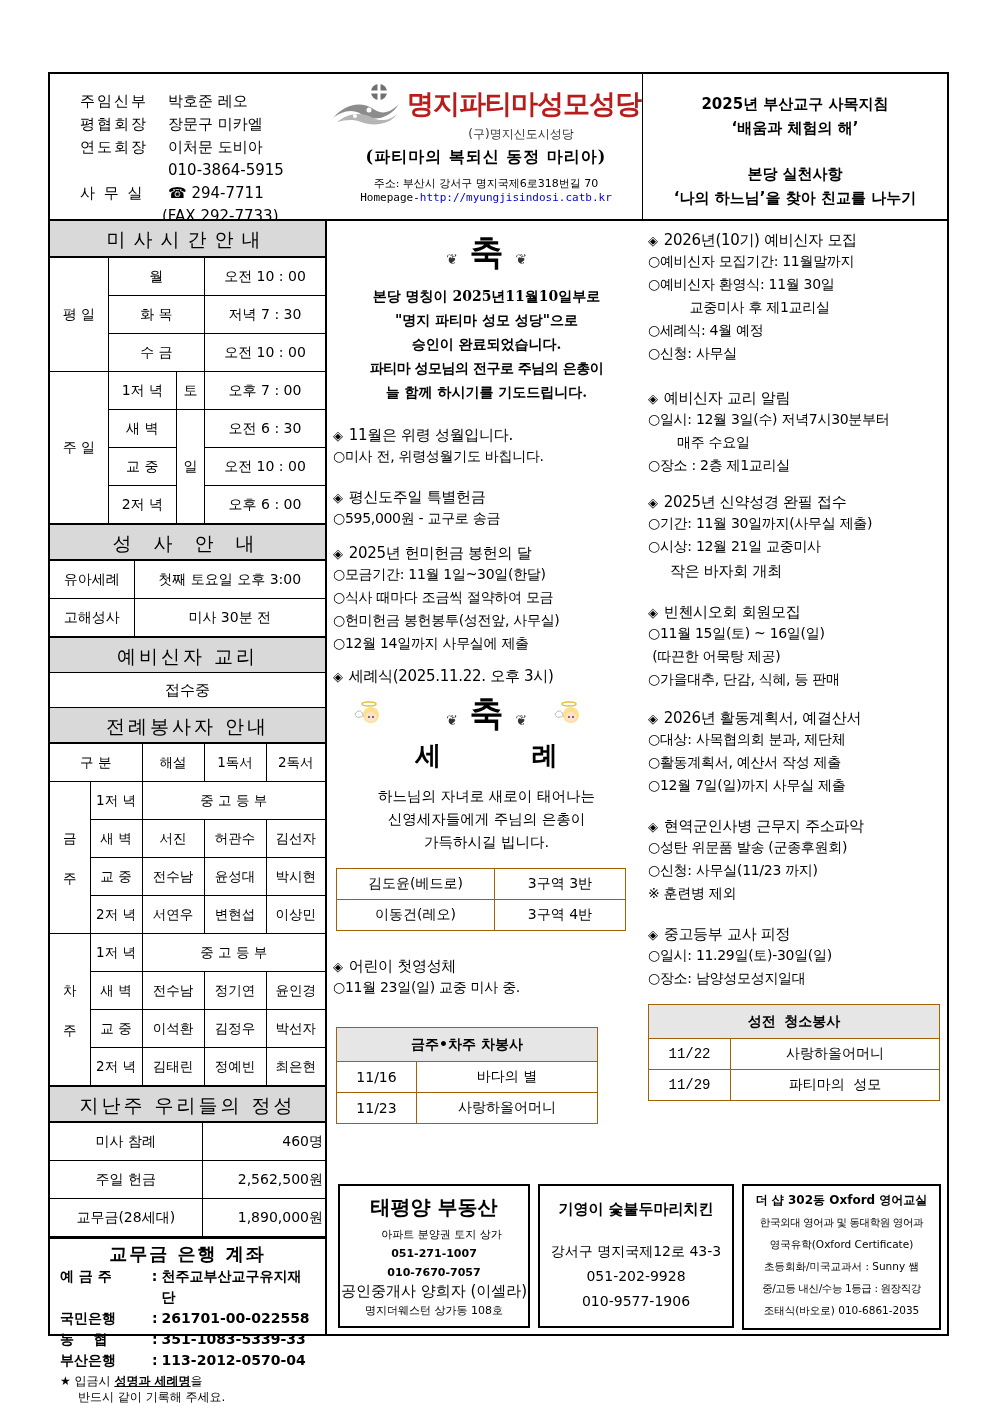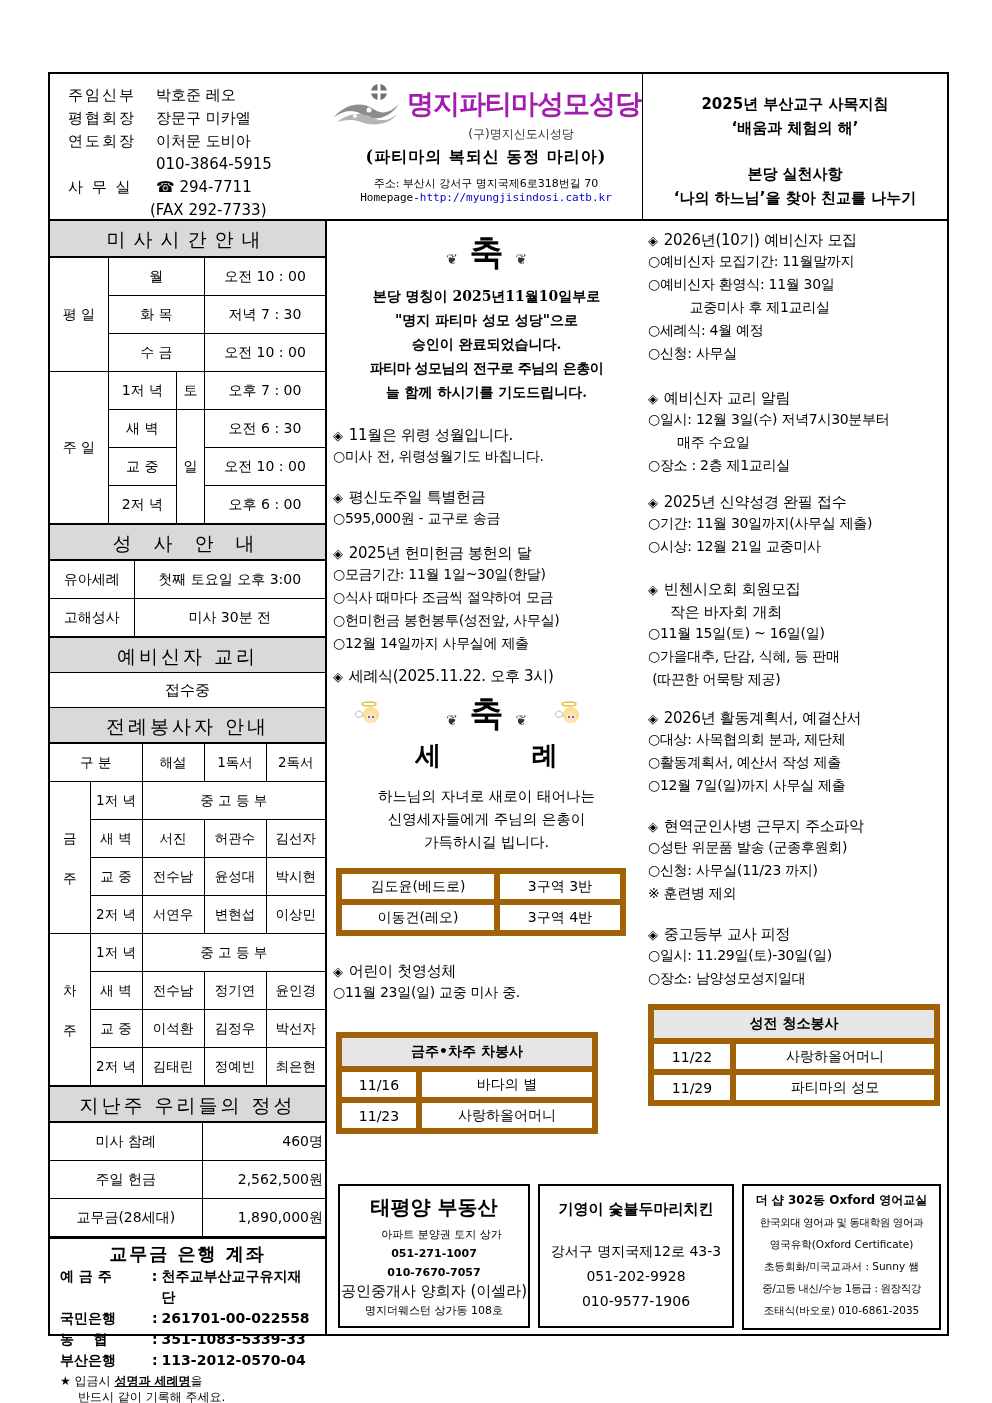--- a/index.html
+++ b/index.html
@@ -1,25 +1,25 @@
 <!DOCTYPE html>
 <html><head>
 <meta charset="utf-8">
 <style>
   * { box-sizing: border-box; margin: 0; padding: 0; }
   body { width: 992px; height: 1403px; background: #fff; font-family: "DejaVu Sans", sans-serif; color: #000; position: relative; overflow: hidden; }
   .page { position: absolute; left: 48px; top: 72px; width: 901px; height: 1264px; border: 2px solid #000; }
   .abs { position: absolute; }
-  .hdr-left { left: 4px; top: 0; width: 280px; height: 121px; padding: 10px 0 0 14px; font-size: 15px; line-height: 23px; }
+  .hdr-left { left: 16px; top: 0; width: 280px; height: 121px; padding: 16px 0 0 14px; font-size: 15px; line-height: 23px; }
   .hdr-left .row { display: flex; white-space: nowrap; }
   .hdr-left .lbl { width: 88px; letter-spacing: 2px; }
   .hdr-center { left: 280px; top: 0; width: 312px; height: 145px; text-align: center; }
   .hdr-right { left: 592px; top: 0; width: 305px; height: 145px; border-left: 1px solid #000; text-align: center; font-weight: bold; font-size: 15px; line-height: 24px; padding-top: 18px; }
   .hdr-line { left: 0; top: 145px; width: 897px; height: 2px; background: #000; }
-  .logo-title { font-size: 27px; font-weight: bold; color: #a21caf; letter-spacing: -1px; }
+  .logo-title { font-size: 27px; font-weight: bold; color: #b91c1c; letter-spacing: -1px; }
   .sub-name { font-size: 12px; color: #333; }
   .patron { font-family: "DejaVu Serif", serif; font-size: 16px; font-weight: bold; margin-top: 4px; letter-spacing: 1px; }
   .addr { font-size: 11px; margin-top: 8px; }
   .url { font-size: 11px; font-family: "DejaVu Sans Mono", monospace; }
   .url a { color: #0000cc; text-decoration: none; }
 
   
   .col-left { left: 0; top: 147px; width: 277px; height: 1113px; border-right: 2px solid #000; }
   table.grid { border-collapse: collapse; width: 100%; font-size: 14px; }
   table.grid td { border: 1px solid #000; text-align: center; height: 38px; padding: 0 2px; }
@@ -34,21 +34,21 @@
   .col-mid { left: 279px; top: 147px; width: 315px; height: 950px; }
   .col-right { left: 598px; top: 147px; width: 300px; height: 950px; }
   .notice-head { font-size: 15px; font-weight: normal; margin-top: 14px; letter-spacing: -0.3px; }
   .notice-head .dia { font-size: 13px; margin-right: 6px; }
   .notice-item { font-size: 14px; line-height: 23px; letter-spacing: -0.3px; }
   .announce { text-align: center; font-family: "DejaVu Serif", serif; font-weight: bold; font-size: 14px; line-height: 24px; margin-top: 4px; }
   .chuk { text-align: center; font-size: 34px; font-weight: bold; line-height: 42px; position: relative; }
   .wreath { font-size: 14px; color: #333; }
   .center-text { text-align: center; font-size: 14.5px; line-height: 23px; }
   table.small { border-collapse: collapse; font-size: 14px; }
-  table.small td { border: 6px solid #a16207; text-align: center; height: 31px; }
+  table.small td { border: 1px solid #a16207; text-align: center; height: 31px; }
   table.small td.head { background: #e6e6e6; font-weight: bold; height: 34px; }
   .angel { display: inline-block; width: 38px; height: 30px; position: absolute; top: 8px; }
   .ad { border: 2px solid #000; position: absolute; text-align: center; }
 </style>
 </head>
 <body>
 
 <div class="page">
 
   <div class="abs hdr-left">
@@ -375,41 +375,41 @@
 
     <div class="notice-head" style="margin-top:24px"><span class="dia">◈</span><span>예비신자 교리 알림</span></div>
     <div class="notice-item">○일시: 12월 3일(수) 저녁7시30분부터</div>
     <div class="notice-item" style="white-space:pre">       매주 수요일</div>
     <div class="notice-item">○장소 : 2층 제1교리실</div>
 
     <div class="notice-head" style="margin-top:16px"><span class="dia">◈</span><span>2025년 신약성경 완필 접수</span></div>
     <div class="notice-item">○기간: 11월 30일까지(사무실 제출)</div>
     <div class="notice-item">○시상: 12월 21일 교중미사</div>
 
+    <div class="notice-head" style="margin-top:4px;padding-left:22px">작은 바자회 개최</div>
     <div class="notice-head" style="margin-top:22px"><span class="dia">◈</span><span>빈첸시오회 회원모집</span></div>
-    <div class="notice-head" style="margin-top:4px;padding-left:22px">작은 바자회 개최</div>
     <div class="notice-item">○11월 15일(토) ~ 16일(일)</div>
+    <div class="notice-item" style="white-space:pre"> (따끈한 어묵탕 제공)</div>
     <div class="notice-item">○가을대추, 단감, 식혜, 등 판매</div>
-    <div class="notice-item" style="white-space:pre"> (따끈한 어묵탕 제공)</div>
 
     <div class="notice-head" style="margin-top:18px"><span class="dia">◈</span><span>2026년 활동계획서, 예결산서</span></div>
     <div class="notice-item">○대상: 사목협의회 분과, 제단체</div>
     <div class="notice-item">○활동계획서, 예산서 작성 제출</div>
     <div class="notice-item">○12월 7일(일)까지 사무실 제출</div>
 
     <div class="notice-head" style="margin-top:20px"><span class="dia">◈</span><span>현역군인사병 근무지 주소파악</span></div>
     <div class="notice-item">○성탄 위문품 발송 (군종후원회)</div>
     <div class="notice-item">○신청: 사무실(11/23 까지)</div>
     <div class="notice-item">※ 훈련병 제외</div>
 
     <div class="notice-head" style="margin-top:20px"><span class="dia">◈</span><span>중고등부 교사 피정</span></div>
     <div class="notice-item">○일시: 11.29일(토)-30일(일)</div>
     <div class="notice-item">○장소: 남양성모성지일대</div>
 
-    <table class="small" style="width:292px;margin-top:14px;">
+    <table class="small" style="width:292px;margin-top:14px;font-family:Liberation Mono, monospace;">
       <tbody>
           <tr>
             <td class="head" colspan="2">성전 청소봉사</td>
           </tr>
       <tr>
             <td style="width:82px">11/22</td>
             <td>사랑하올어머니</td>
           </tr>
       <tr>
             <td>11/29</td>

